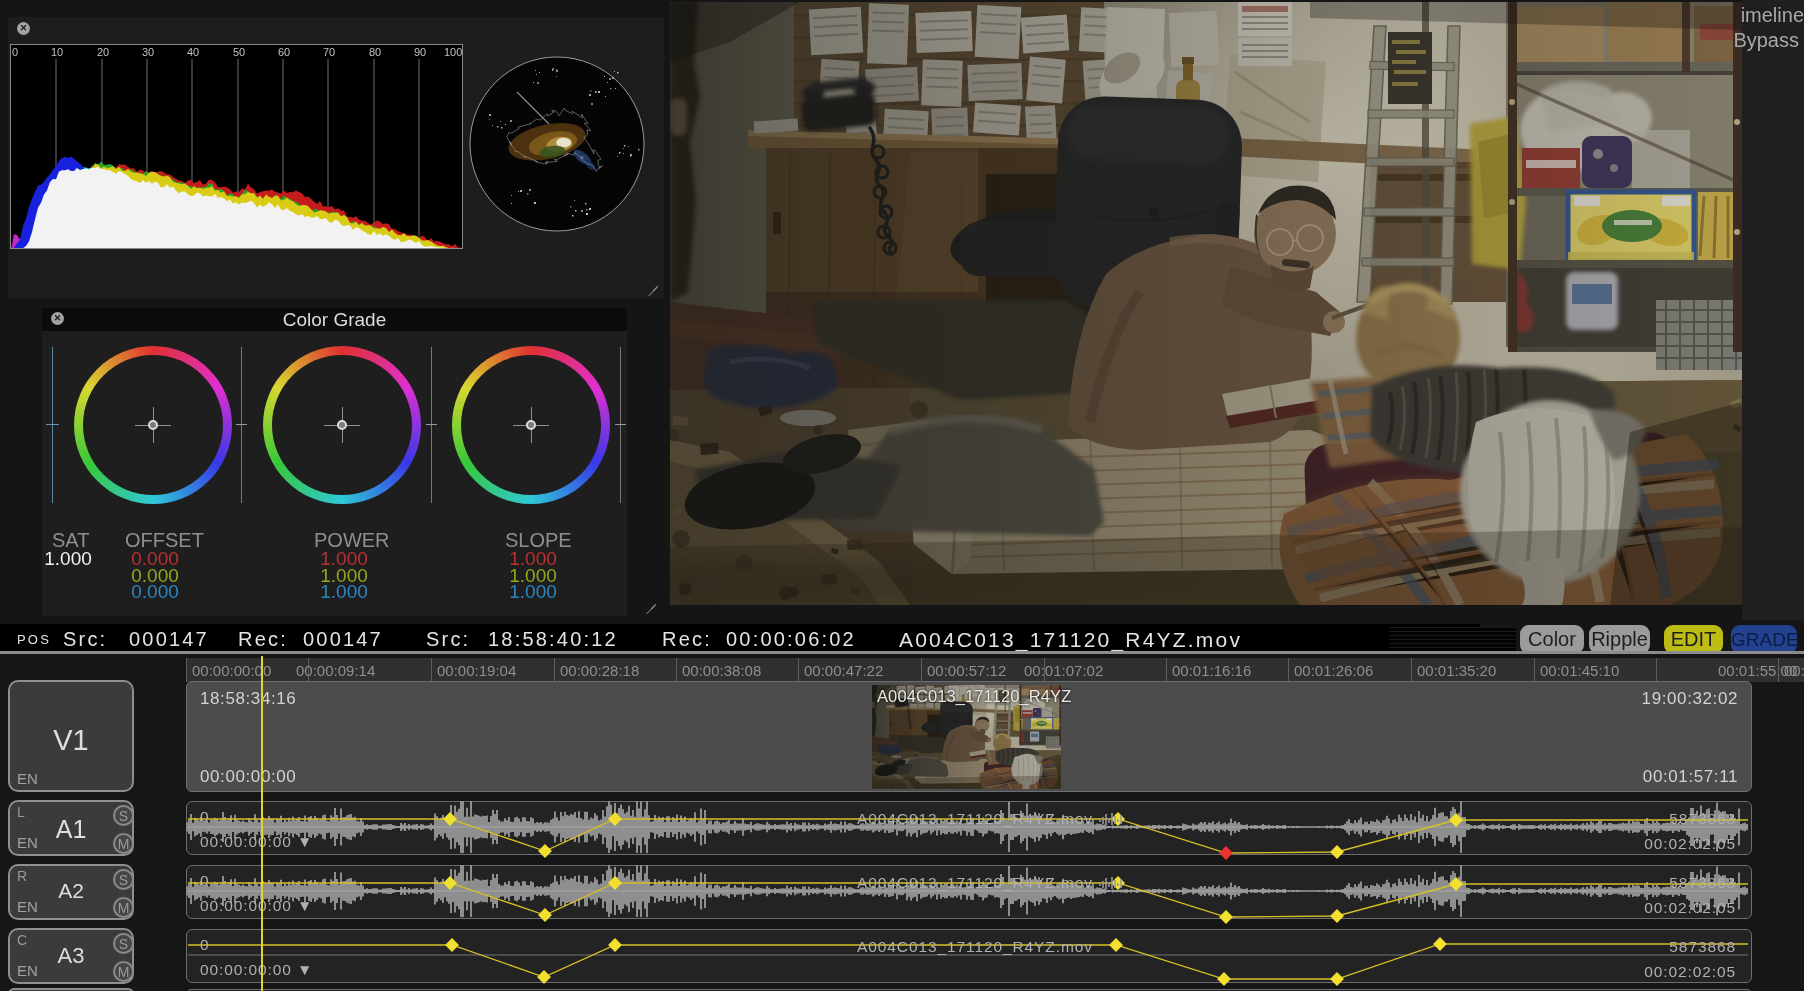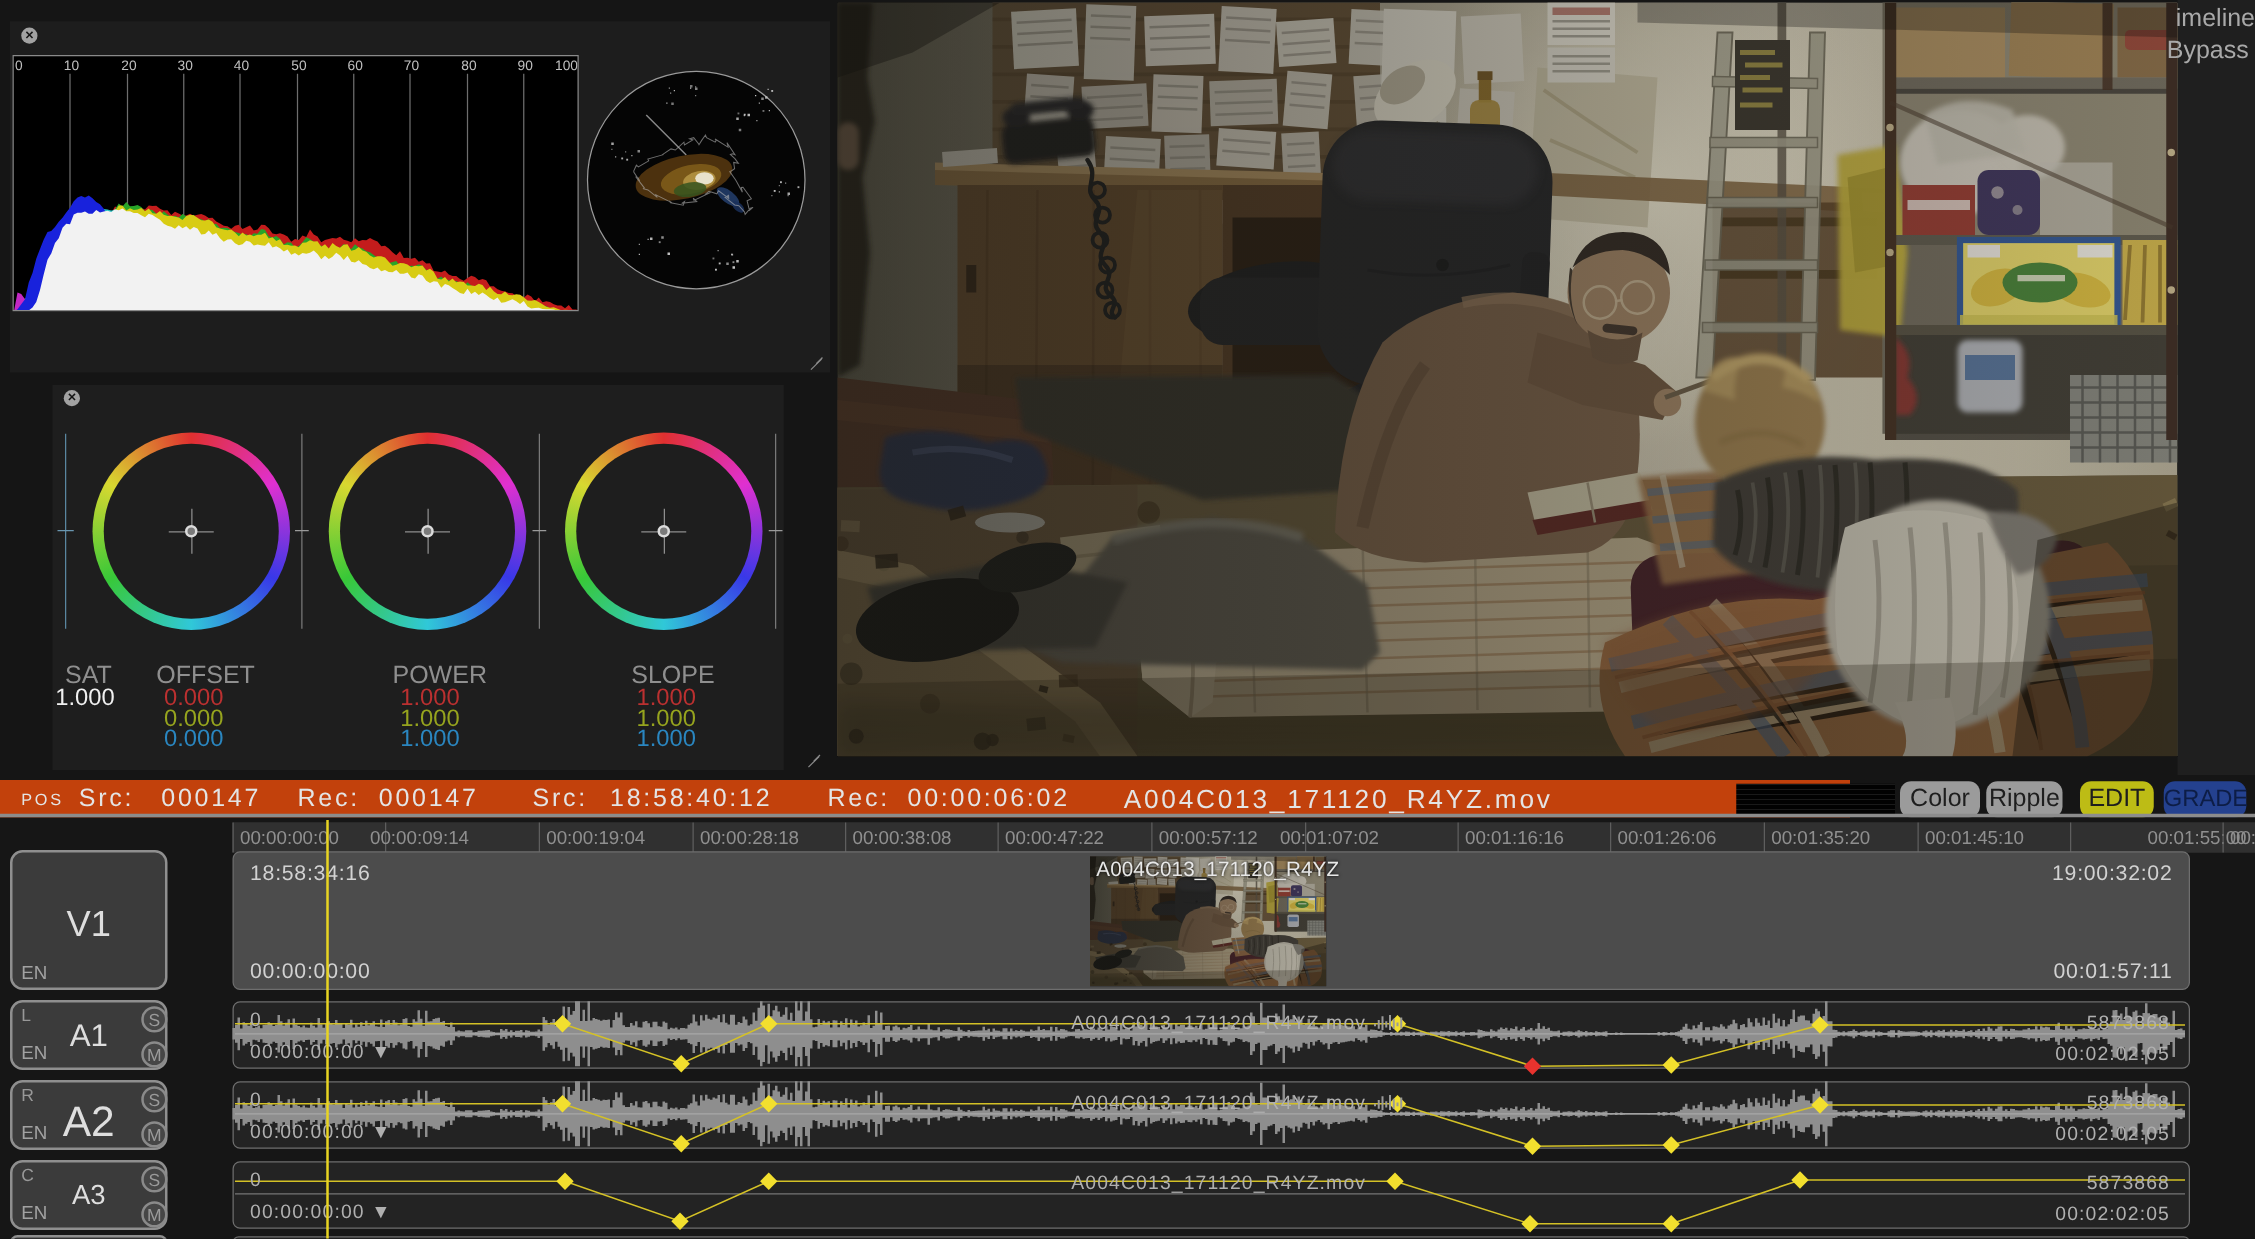--- a/index.html
+++ b/index.html
@@ -37,21 +37,21 @@
 .cv { left:78.5px; top:61px; width:1px; height:36px; }
 .cdot { position:absolute; left:73.5px; top:73.5px; width:10px; height:10px; border-radius:50%;
   border:2px solid #dcdcdc; background:#7a7a7a; }
 .vsep { position:absolute; top:347px; height:156px; width:1px; background:#787878; }
 .vsep::after { content:""; position:absolute; top:77px; left:-5px; width:11px; height:1px; background:#9a9a9a; }
 .cg-lab { position:absolute; top:529px; color:#8f8f8f; font-size:20px; }
 .cg-val { position:absolute; font-size:19px; width:120px; text-align:center; line-height:16.5px; }
 .vr { color:#bb3030; } .vg { color:#96a41e; } .vb { color:#2a86c0; }
 
 
-#transport { left:0; top:624px; width:1480px; height:31px; background:#c2410c; }
+#transport { left:0; top:624px; width:1480px; height:31px; background:#000000; }
 .tp { position:absolute; color:#e4e4e4; font-size:20px; top:4px; letter-spacing:2.2px; }
 #stripes { position:absolute; left:1389px; top:3px; width:127px; height:25px;
   background:repeating-linear-gradient(180deg,#1a1a1a 0 1px,#020202 1px 4px); }
 .btn { position:absolute; top:1px; height:29px; border-radius:9px; font-size:20px;
   text-align:center; line-height:29px; color:#1e1e1e; }
 #sep1 { left:0; top:651px; width:1804px; height:3px; background:#8c8c8c; }
 
 
 #tl { left:0; top:654px; width:1804px; height:337px; background:#161616; }
 #ruler { position:absolute; left:186px; top:4px; width:1618px; height:24px; background:#303030; }
@@ -669,20 +669,21 @@
 <rect x="598" y="91" width="2" height="2" fill="#cfcfcf" opacity="0.89"></rect>
 <rect x="605" y="96" width="1" height="1" fill="#cfcfcf" opacity="0.75"></rect>
 <rect x="595" y="91" width="1.5" height="1.5" fill="#cfcfcf" opacity="0.93"></rect>
 <rect x="595" y="92" width="1" height="1" fill="#cfcfcf" opacity="0.69"></rect>
     </g>
   </svg>
   <div class="rsz" style="right:5px;bottom:4px;"></div>
 </div>
 
 <div class="panel" id="cg">
+  <div class="ptitle" id="cg-title">Color Grade</div>
   <div class="pclose" style="left:9px;top:4px;">✕</div>
 </div>
 <div class="abs" style="left:52px;top:347px;width:1px;height:156px;background:#5a86a0"></div>
 <div class="abs" style="left:46px;top:424px;width:13px;height:1px;background:#6a96b0"></div>
 
   <div class="wheel" style="left:74px">
     <div class="whole"></div>
     <div class="cross ch"></div>
     <div class="cross cv"></div>
     <div class="cdot"></div>
@@ -778,21 +779,21 @@
   </div>
   <div class="hdr" style="top:146px;height:56px;">
     <div class="hch">L</div>
       <div class="hname" style="top:13px;font-size:25px">A1</div>
       <div class="hen">EN</div>
     <div class="smb" style="top:3px">S</div>
       <div class="smb" style="top:31px">M</div>
   </div>
   <div class="hdr" style="top:210px;height:56px;">
     <div class="hch">R</div>
-      <div class="hname" style="top:13px;font-size:34px">A2</div>
+      <div class="hname" style="top:13px;font-size:21px">A2</div>
       <div class="hen">EN</div>
     <div class="smb" style="top:3px">S</div>
       <div class="smb" style="top:31px">M</div>
   </div>
   <div class="hdr" style="top:274px;height:56px;">
     <div class="hch">C</div>
       <div class="hname" style="top:13px;font-size:22px">A3</div>
       <div class="hen">EN</div>
     <div class="smb" style="top:3px">S</div>
       <div class="smb" style="top:31px">M</div>

